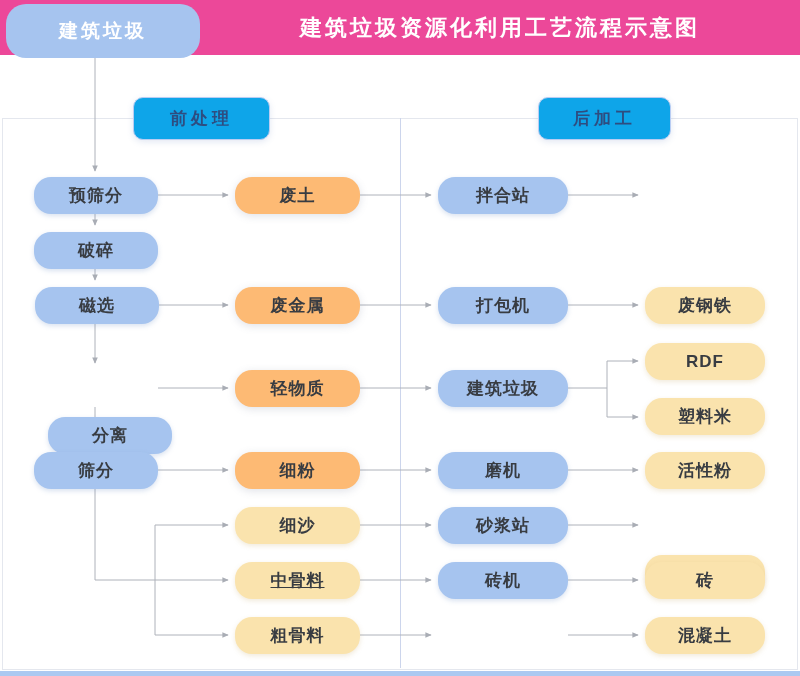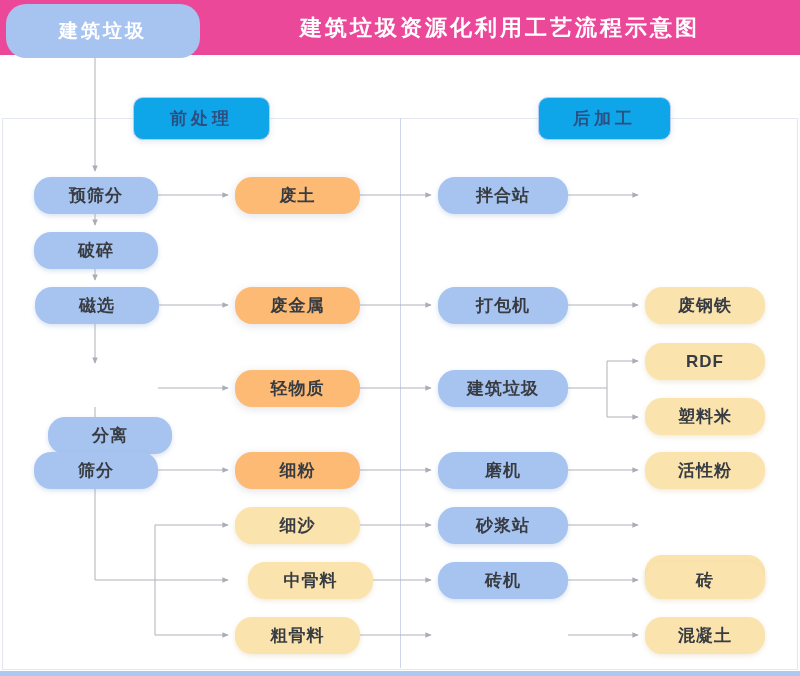--- a/index.html
+++ b/index.html
@@ -80,21 +80,21 @@
       <div class="node blue" style="left: 34px; top: 177px; width: 124px; height: 37px; text-align: right;">预筛分</div>
       <div class="node blue" style="left: 34px; top: 232px; width: 124px; height: 37px;">破碎</div>
       <div class="node blue" style="left: 35px; top: 287px; width: 124px; height: 37px;">磁选</div>
       <div class="node blue" style="left: 48px; top: 370px; width: 124px; height: 37px; margin-top: 47px;">分离</div>
       <div class="node blue" style="left: 34px; top: 452px; width: 124px; height: 37px;">筛分</div>
       <div class="node white" style="left: 235px; top: 177px; width: 125px; height: 37px;">废土</div>
       <div class="node white" style="left: 235px; top: 287px; width: 125px; height: 37px;">废金属</div>
       <div class="node white" style="left: 235px; top: 370px; width: 125px; height: 37px;">轻物质</div>
       <div class="node white" style="left: 235px; top: 452px; width: 125px; height: 37px; text-align: right;">细粉</div>
       <div class="node yellow" style="left: 235px; top: 507px; width: 125px; height: 37px;">细沙</div>
-      <div class="node yellow" style="left: 248px; top: 562px; width: 125px; height: 37px;">中骨料</div>
+      <div class="node yellow" style="left: 235px; top: 562px; width: 125px; height: 37px; text-decoration: underline;">中骨料</div>
       <div class="node yellow" style="left: 235px; top: 617px; width: 125px; height: 37px;">粗骨料</div>
       <div class="node blue" style="left: 438px; top: 177px; width: 130px; height: 37px;">拌合站</div>
       <div class="node blue" style="left: 438px; top: 287px; width: 130px; height: 37px;">打包机</div>
       <div class="node blue" style="left: 438px; top: 370px; width: 130px; height: 37px;">建筑垃圾</div>
       <div class="node blue" style="left: 438px; top: 452px; width: 130px; height: 37px;">磨机</div>
       <div class="node blue" style="left: 438px; top: 507px; width: 130px; height: 37px;">砂浆站</div>
       <div class="node blue" style="left: 438px; top: 562px; width: 130px; height: 37px;">砖机</div>
       <div class="node yellow" style="left: 645px; top: 287px; width: 120px; height: 37px;">废钢铁</div>
       <div class="node yellow" style="left: 645px; top: 343px; width: 120px; height: 37px;">RDF</div>
       <div class="node yellow" style="left: 645px; top: 398px; width: 120px; height: 37px;">塑料米</div>

